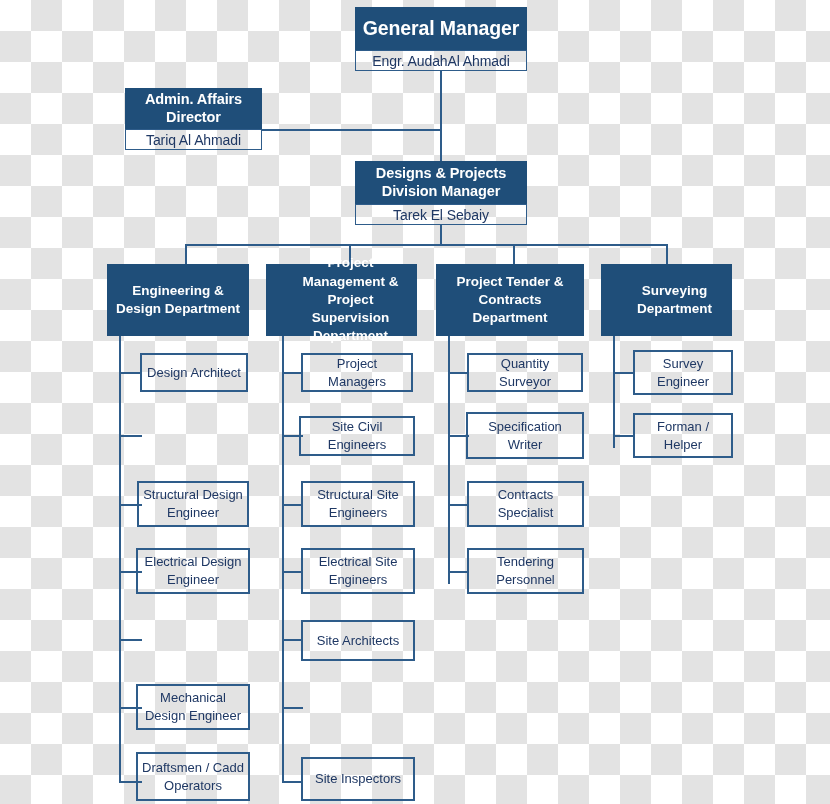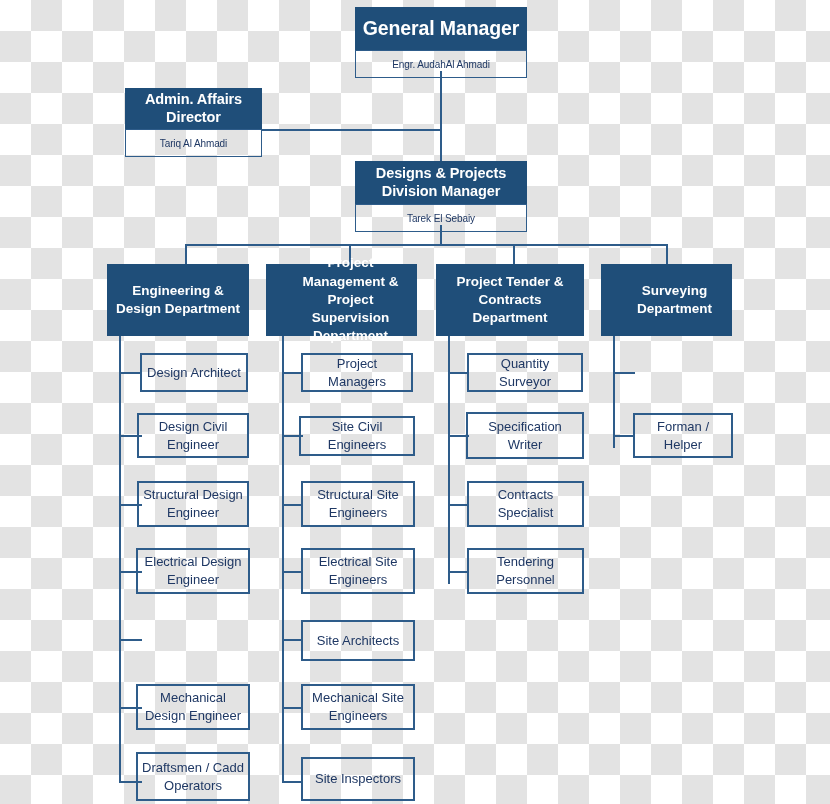--- a/index.html
+++ b/index.html
@@ -48,22 +48,22 @@
   }
   .node-name {
     box-sizing: border-box;
     border: 1px solid #2E5C8A;
     background: transparent;
     color: #1F3864;
     display: flex;
     align-items: center;
     justify-content: center;
     text-align: center;
-    font-size: 10px;
-    height: 28px;
+    font-size: 14px;
+    height: 21px;
     letter-spacing: -0.1px;
   }
 
   
   #node-general-manager .node-title { font-size: 19.5px; height: 43px; }
   #node-admin-affairs .node-title   { font-size: 14.5px; height: 41px; }
   #node-division-manager .node-title{ font-size: 14.5px; height: 43px; }
 
   
   .dept-box {
@@ -150,56 +150,55 @@
 
   <div class="line line-h" style="left:119px; top:372px; width:23px;"></div>
   <div class="line line-h" style="left:119px; top:435px; width:23px;"></div>
   <div class="line line-h" style="left:119px; top:504px; width:23px;"></div>
   <div class="line line-h" style="left:119px; top:571px; width:23px;"></div>
   <div class="line line-h" style="left:119px; top:639px; width:23px;"></div>
   <div class="line line-h" style="left:119px; top:707px; width:23px;"></div>
   <div class="line line-h" style="left:119px; top:781px; width:23px;"></div>
 
   <div class="role-box" style="left:140px; top:353px; width:108px; height:39px;">Design Architect</div>
-  <div class="role-box" style="left:137px; top:413px; width:112px; height:45px;">Design Civil Engineer</div>
   <div class="role-box" style="left:137px; top:481px; width:112px; height:46px;">Structural Design Engineer</div>
   <div class="role-box" style="left:136px; top:548px; width:114px; height:46px;">Electrical Design Engineer</div>
   <div class="role-box" style="left:136px; top:684px; width:114px; height:46px;">Mechanical Design Engineer</div>
   <div class="role-box" style="left:136px; top:752px; width:114px; height:49px;">Draftsmen / Cadd Operators</div>
 
   <div class="line line-v" style="left:282px; top:336px; height:446px;"></div>
 
   <div class="line line-h" style="left:282px; top:372px; width:21px;"></div>
   <div class="line line-h" style="left:282px; top:435px; width:21px;"></div>
   <div class="line line-h" style="left:282px; top:504px; width:21px;"></div>
   <div class="line line-h" style="left:282px; top:571px; width:21px;"></div>
   <div class="line line-h" style="left:282px; top:639px; width:21px;"></div>
   <div class="line line-h" style="left:282px; top:707px; width:21px;"></div>
   <div class="line line-h" style="left:282px; top:781px; width:21px;"></div>
 
   <div class="role-box" style="left:301px; top:353px; width:112px; height:39px;">Project Managers</div>
   <div class="role-box" style="left:299px; top:416px; width:116px; height:40px;">Site Civil Engineers</div>
   <div class="role-box" style="left:301px; top:481px; width:114px; height:46px;">Structural Site Engineers</div>
   <div class="role-box" style="left:301px; top:548px; width:114px; height:46px;">Electrical Site Engineers</div>
   <div class="role-box" style="left:301px; top:620px; width:114px; height:41px;">Site Architects</div>
-  <div class="role-box" style="left:301px; top:684px; width:114px; height:46px;">Mechanical Site Engineers</div>
   <div class="role-box" style="left:301px; top:757px; width:114px; height:44px;">Site Inspectors</div>
 
   <div class="line line-v" style="left:448px; top:336px; height:248px;"></div>
 
   <div class="line line-h" style="left:448px; top:372px; width:21px;"></div>
   <div class="line line-h" style="left:448px; top:435px; width:21px;"></div>
   <div class="line line-h" style="left:448px; top:504px; width:21px;"></div>
   <div class="line line-h" style="left:448px; top:571px; width:21px;"></div>
 
   <div class="role-box" style="left:467px; top:353px; width:116px; height:39px;">Quantity Surveyor</div>
   <div class="role-box" style="left:466px; top:412px; width:118px; height:47px;">Specification Writer</div>
   <div class="role-box" style="left:467px; top:481px; width:117px; height:46px;">Contracts Specialist</div>
   <div class="role-box" style="left:467px; top:548px; width:117px; height:46px;">Tendering Personnel</div>
 
   <div class="line line-v" style="left:613px; top:336px; height:112px;"></div>
 
   <div class="line line-h" style="left:613px; top:372px; width:22px;"></div>
   <div class="line line-h" style="left:613px; top:435px; width:22px;"></div>
 
+  <div class="role-box" style="left:633px; top:350px; width:100px; height:45px;">Survey Engineer</div>
   <div class="role-box" style="left:633px; top:413px; width:100px; height:45px;">Forman / Helper</div>
 
 </div>
 
 </body></html>

